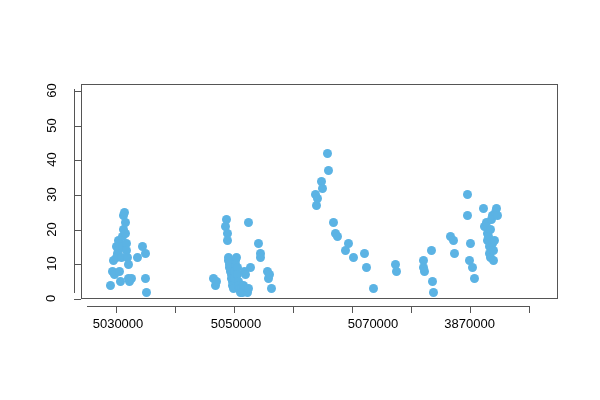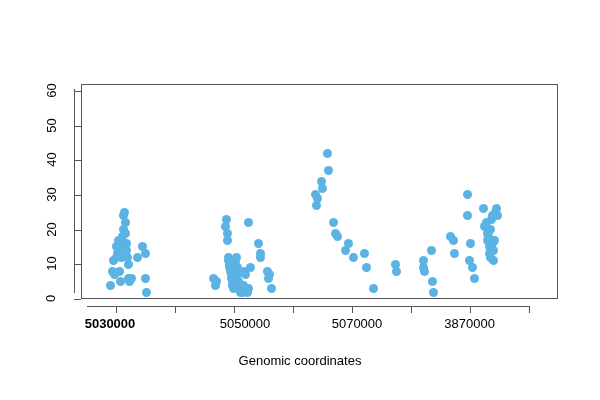--- a/index.html
+++ b/index.html
@@ -284,21 +284,20 @@
       <div class="x-tick" style="left: 116.333px;"></div>
       <div class="x-tick" style="left: 234.111px;"></div>
       <div class="x-tick" style="left: 351.889px;"></div>
       <div class="x-tick" style="left: 469.667px;"></div>
       <div class="x-tick" style="left: 175.222px;"></div>
       <div class="x-tick" style="left: 293px;"></div>
       <div class="x-tick" style="left: 410.778px;"></div>
       <div class="x-tick" style="left: 528.556px;"></div>
     </div>
   <div id="x-labels">
-      <div class="x-label" style="left: 110px; font-weight: bold;">5030000</div>
-      <div class="x-label" style="left: 245px;">5050000</div>
-      <div class="x-label" style="left: 357px;">5070000</div>
+      <div class="x-label" style="left: 118px;">5030000</div>
+      <div class="x-label" style="left: 236px;">5050000</div>
+      <div class="x-label" style="left: 373px;">5070000</div>
       <div class="x-label" style="left: 469.667px;">3870000</div>
     </div>
 
-  <div id="x-axis-title">Genomic coordinates</div>
 
 </div>
 
 </body></html>

